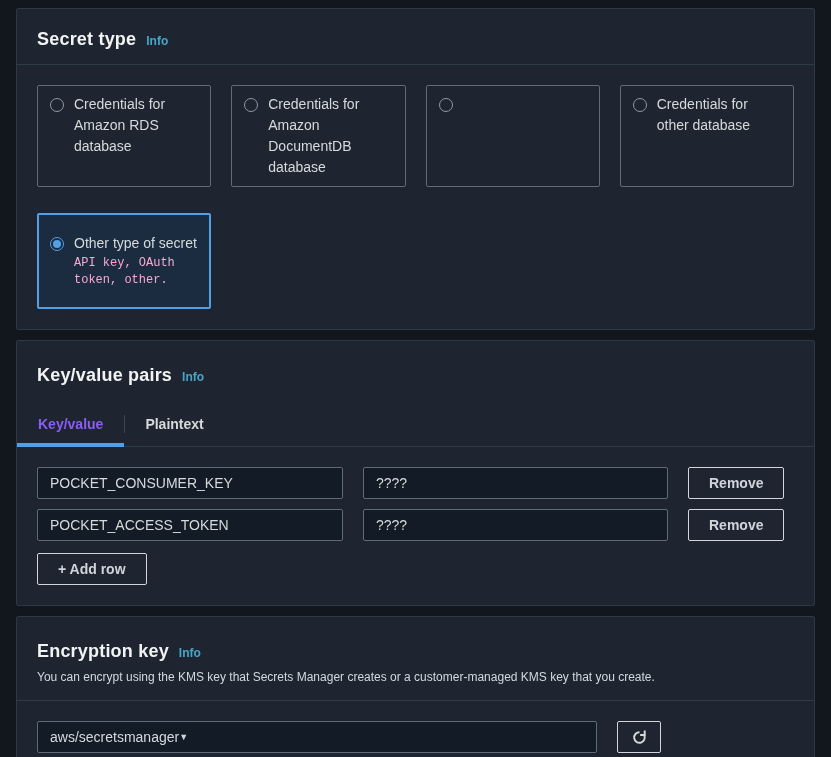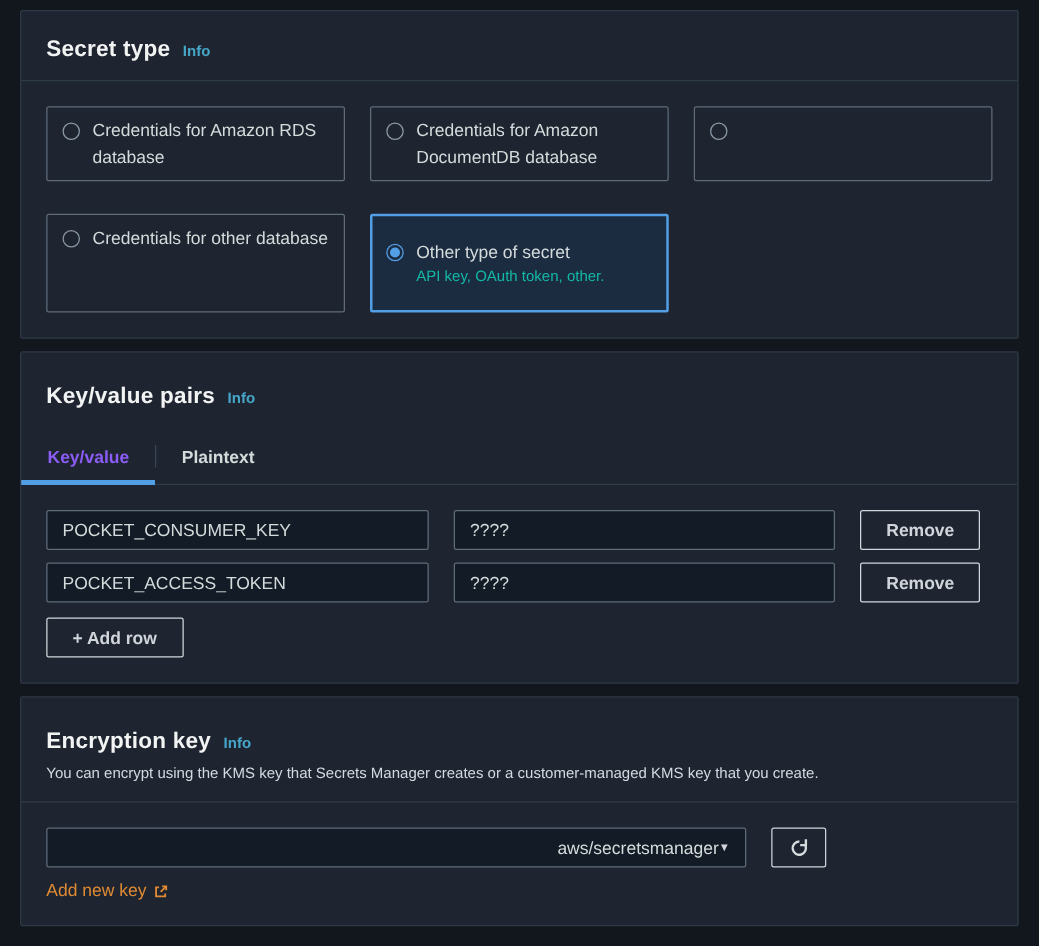--- a/index.html
+++ b/index.html
@@ -21,21 +21,21 @@
   .panel-header { padding: 20px 20px 14px; }
   .panel-header--lg { padding: 24px 20px 16px; }
   .title-row { display: flex; align-items: baseline; gap: 10px; }
   h2 { color: #f2f3f3; font-size: 18px; font-weight: 700; letter-spacing: .2px; }
   .info-link { color: #46a6c8; font-size: 12px; font-weight: 700; text-decoration: none; cursor: pointer; }
   .divider { border-top: 1px solid #303b49; }
   .panel-body { padding: 20px; }
   .desc { margin-top: 8px; font-size: 12px; color: #d1d9e0; }
 
   
-  .tiles { display: grid; grid-template-columns: repeat(3, 1fr); gap: 26px 20px; }
+  .tiles { display: grid; grid-template-columns: repeat(4, 1fr); gap: 26px 20px; }
   .tile {
     display: flex; align-items: flex-start; gap: 10px;
     border: 1px solid #5f6b7a; border-radius: 2px;
     padding: 8px 12px; min-height: 58px; cursor: pointer;
     background: #1e2530;
   }
   .tile--selected {
     border: 2px solid #539fe5; padding: 18px 11px;
     background: #1b2c41;
   }
@@ -44,21 +44,21 @@
     border: 1px solid #8d99a8; border-radius: 50%; position: relative;
     background: transparent;
   }
   .tile--selected .radio { border-color: #539fe5; }
   .tile--selected .radio::after {
     content: ""; position: absolute; inset: 2px;
     background: #539fe5; border-radius: 50%;
   }
   .tile-label { line-height: 21px; color: #d5dbdb; }
   .tile-text { display: flex; flex-direction: column; }
-  .tile-desc { font-size: 12px; line-height: 17px; color: #14b8a6; margin-top: 1px; }
+  .tile-desc { font-size: 12px; line-height: 17px; color: #f9a8d4; margin-top: 1px; font-family: Liberation Mono, monospace; }
 
   
   .tabs { display: flex; border-bottom: 1px solid #303b49; }
   .tab {
     position: relative; padding: 14px 21px; font-weight: 700;
     color: #d5dbdb; cursor: pointer; font-size: 14px;
   }
   .tab + .tab::before {
     content: ""; position: absolute; left: 0; top: 13px; bottom: 13px;
     width: 1px; background: #3a4656;
@@ -84,21 +84,21 @@
     color: #d1d5db; font-weight: 700; font-size: 14px;
     font-family: "Liberation Sans", sans-serif; cursor: pointer;
   }
   .add-row-btn { margin-top: 2px; }
 
   
   .select-row { display: flex; gap: 20px; align-items: center; }
   .select {
     width: 560px; height: 32px; background: #121b26;
     border: 1px solid #5f6b7a; border-radius: 2px;
-    display: flex; align-items: center; justify-content: flex-end;
+    display: flex; align-items: center; justify-content: flex-start;
     padding: 0 12px; cursor: pointer; color: #d5dbdb;
   }
   .caret { font-size: 9px; color: #d1d5db; }
   .refresh-btn {
     width: 44px; height: 32px; background: transparent;
     border: 1px solid #d1d5db; border-radius: 2px;
     display: flex; align-items: center; justify-content: center;
     color: #d5dbdb; cursor: pointer;
   }
   .add-key-link {

